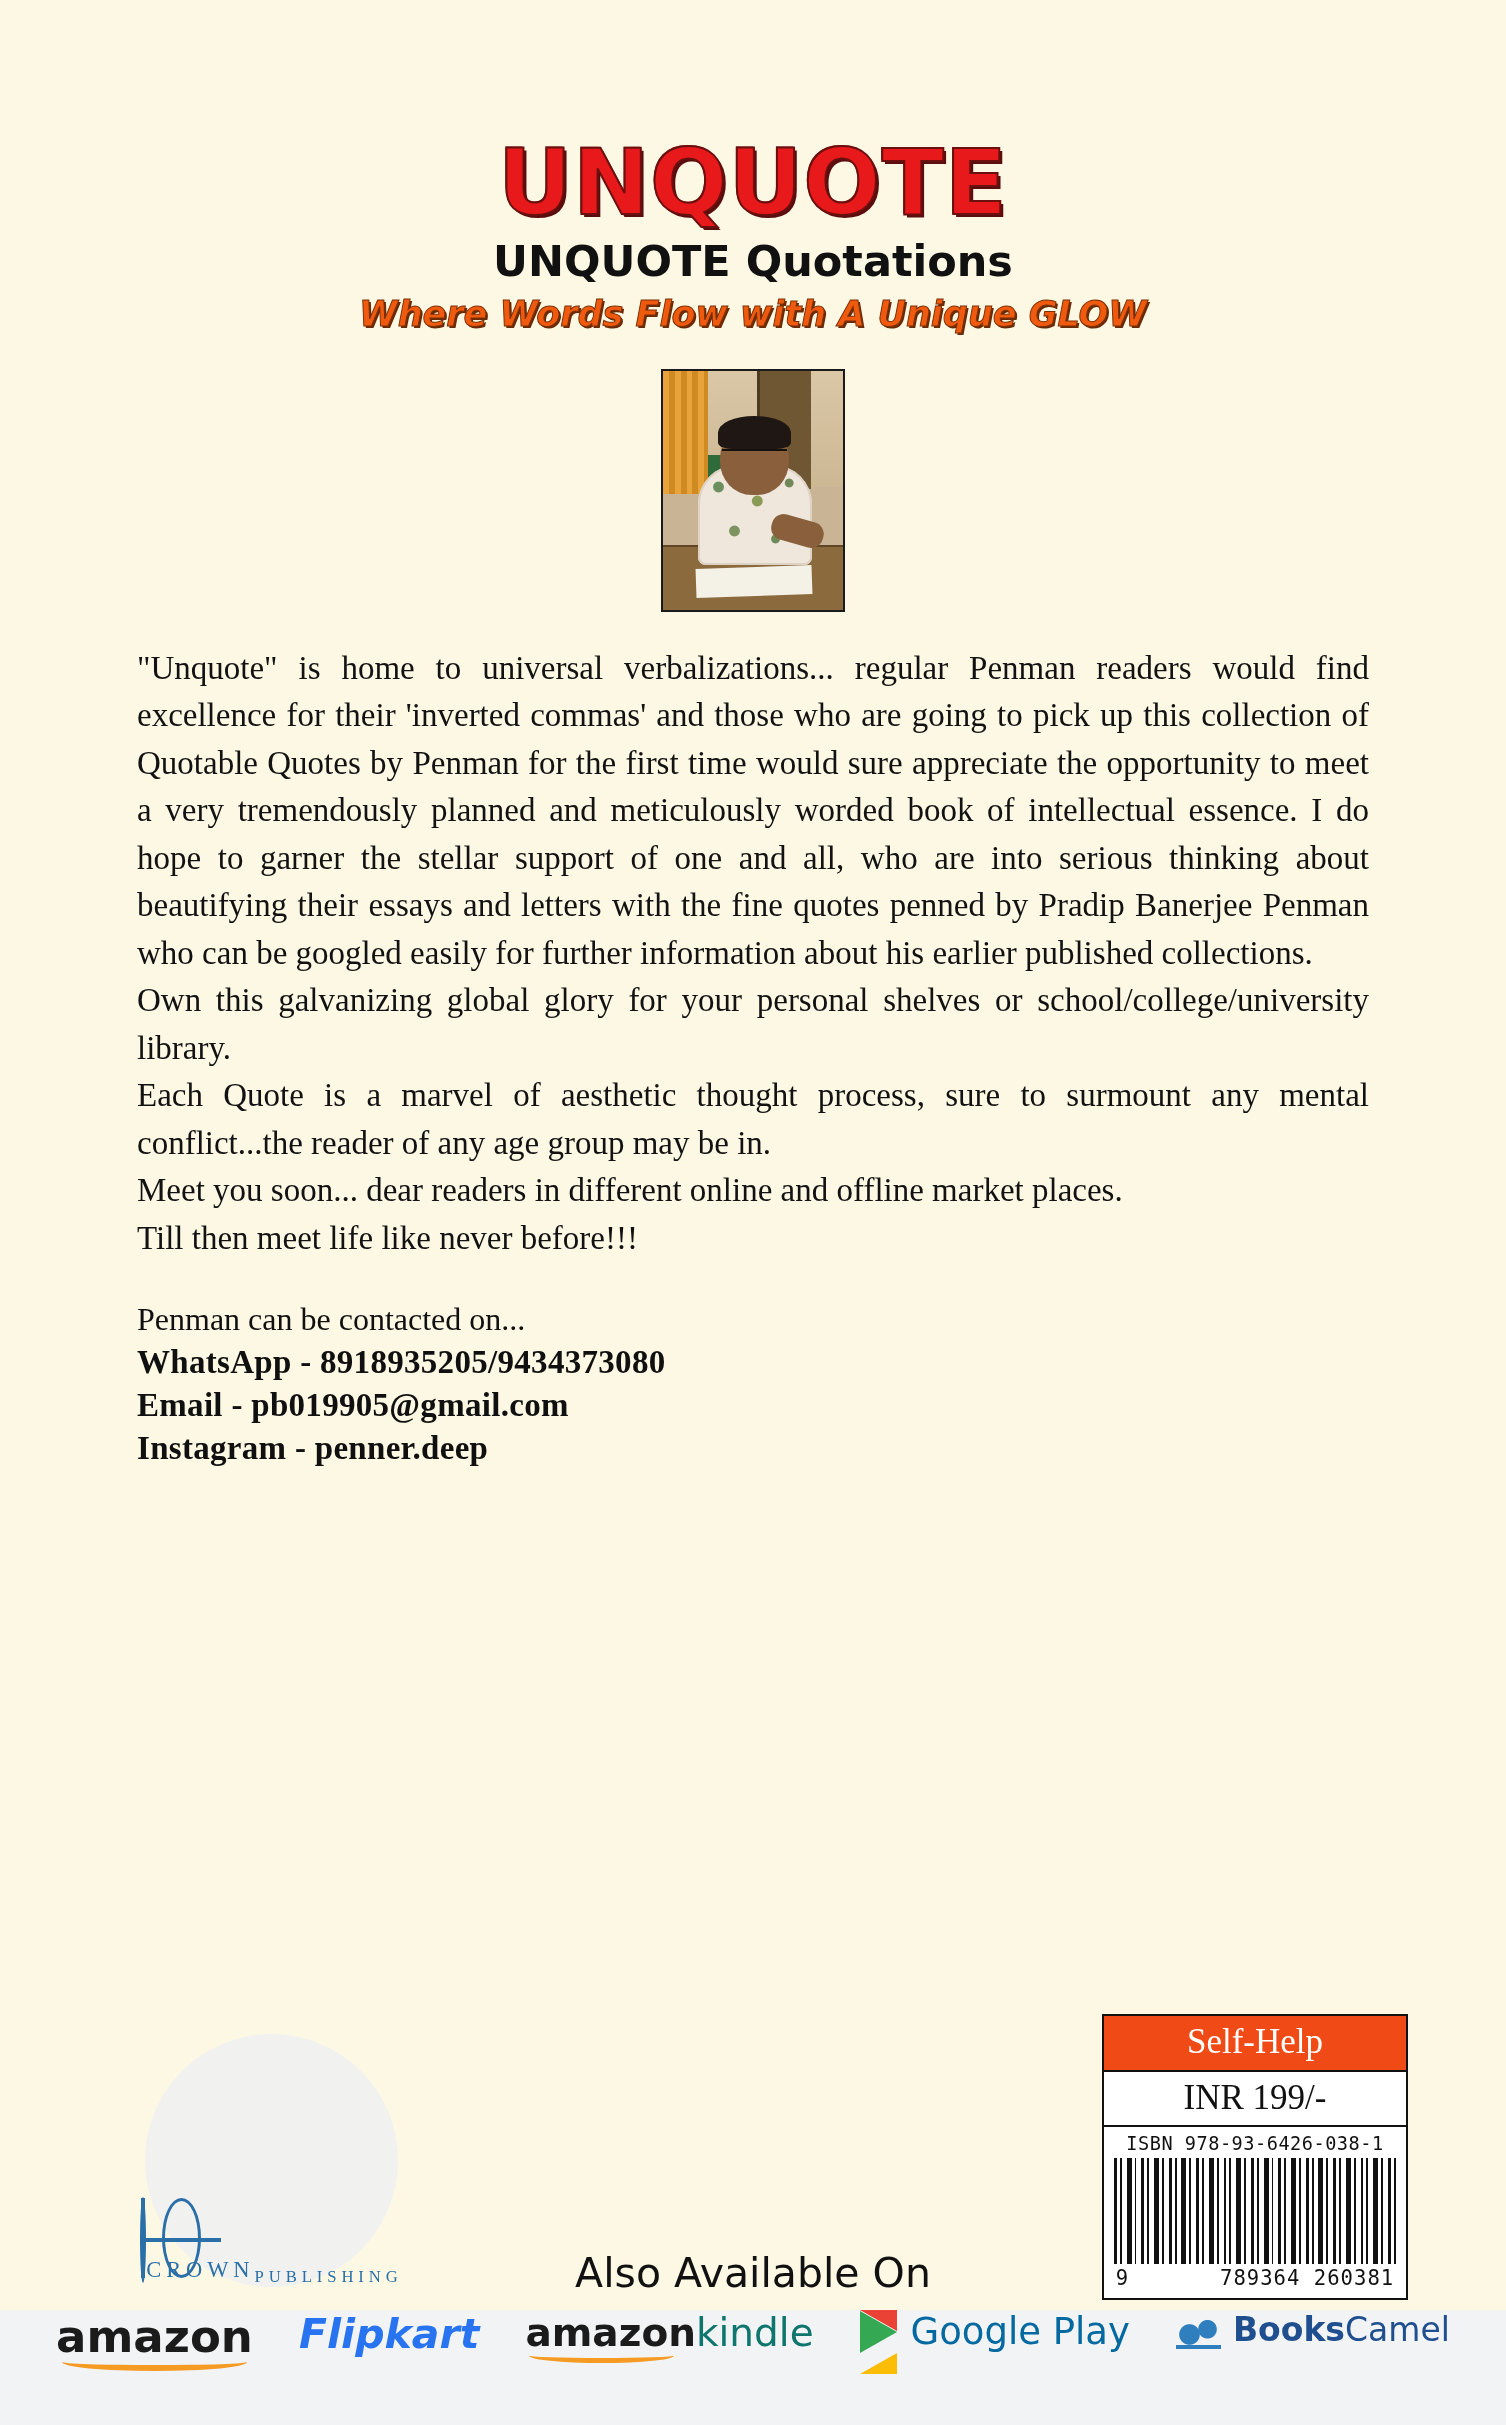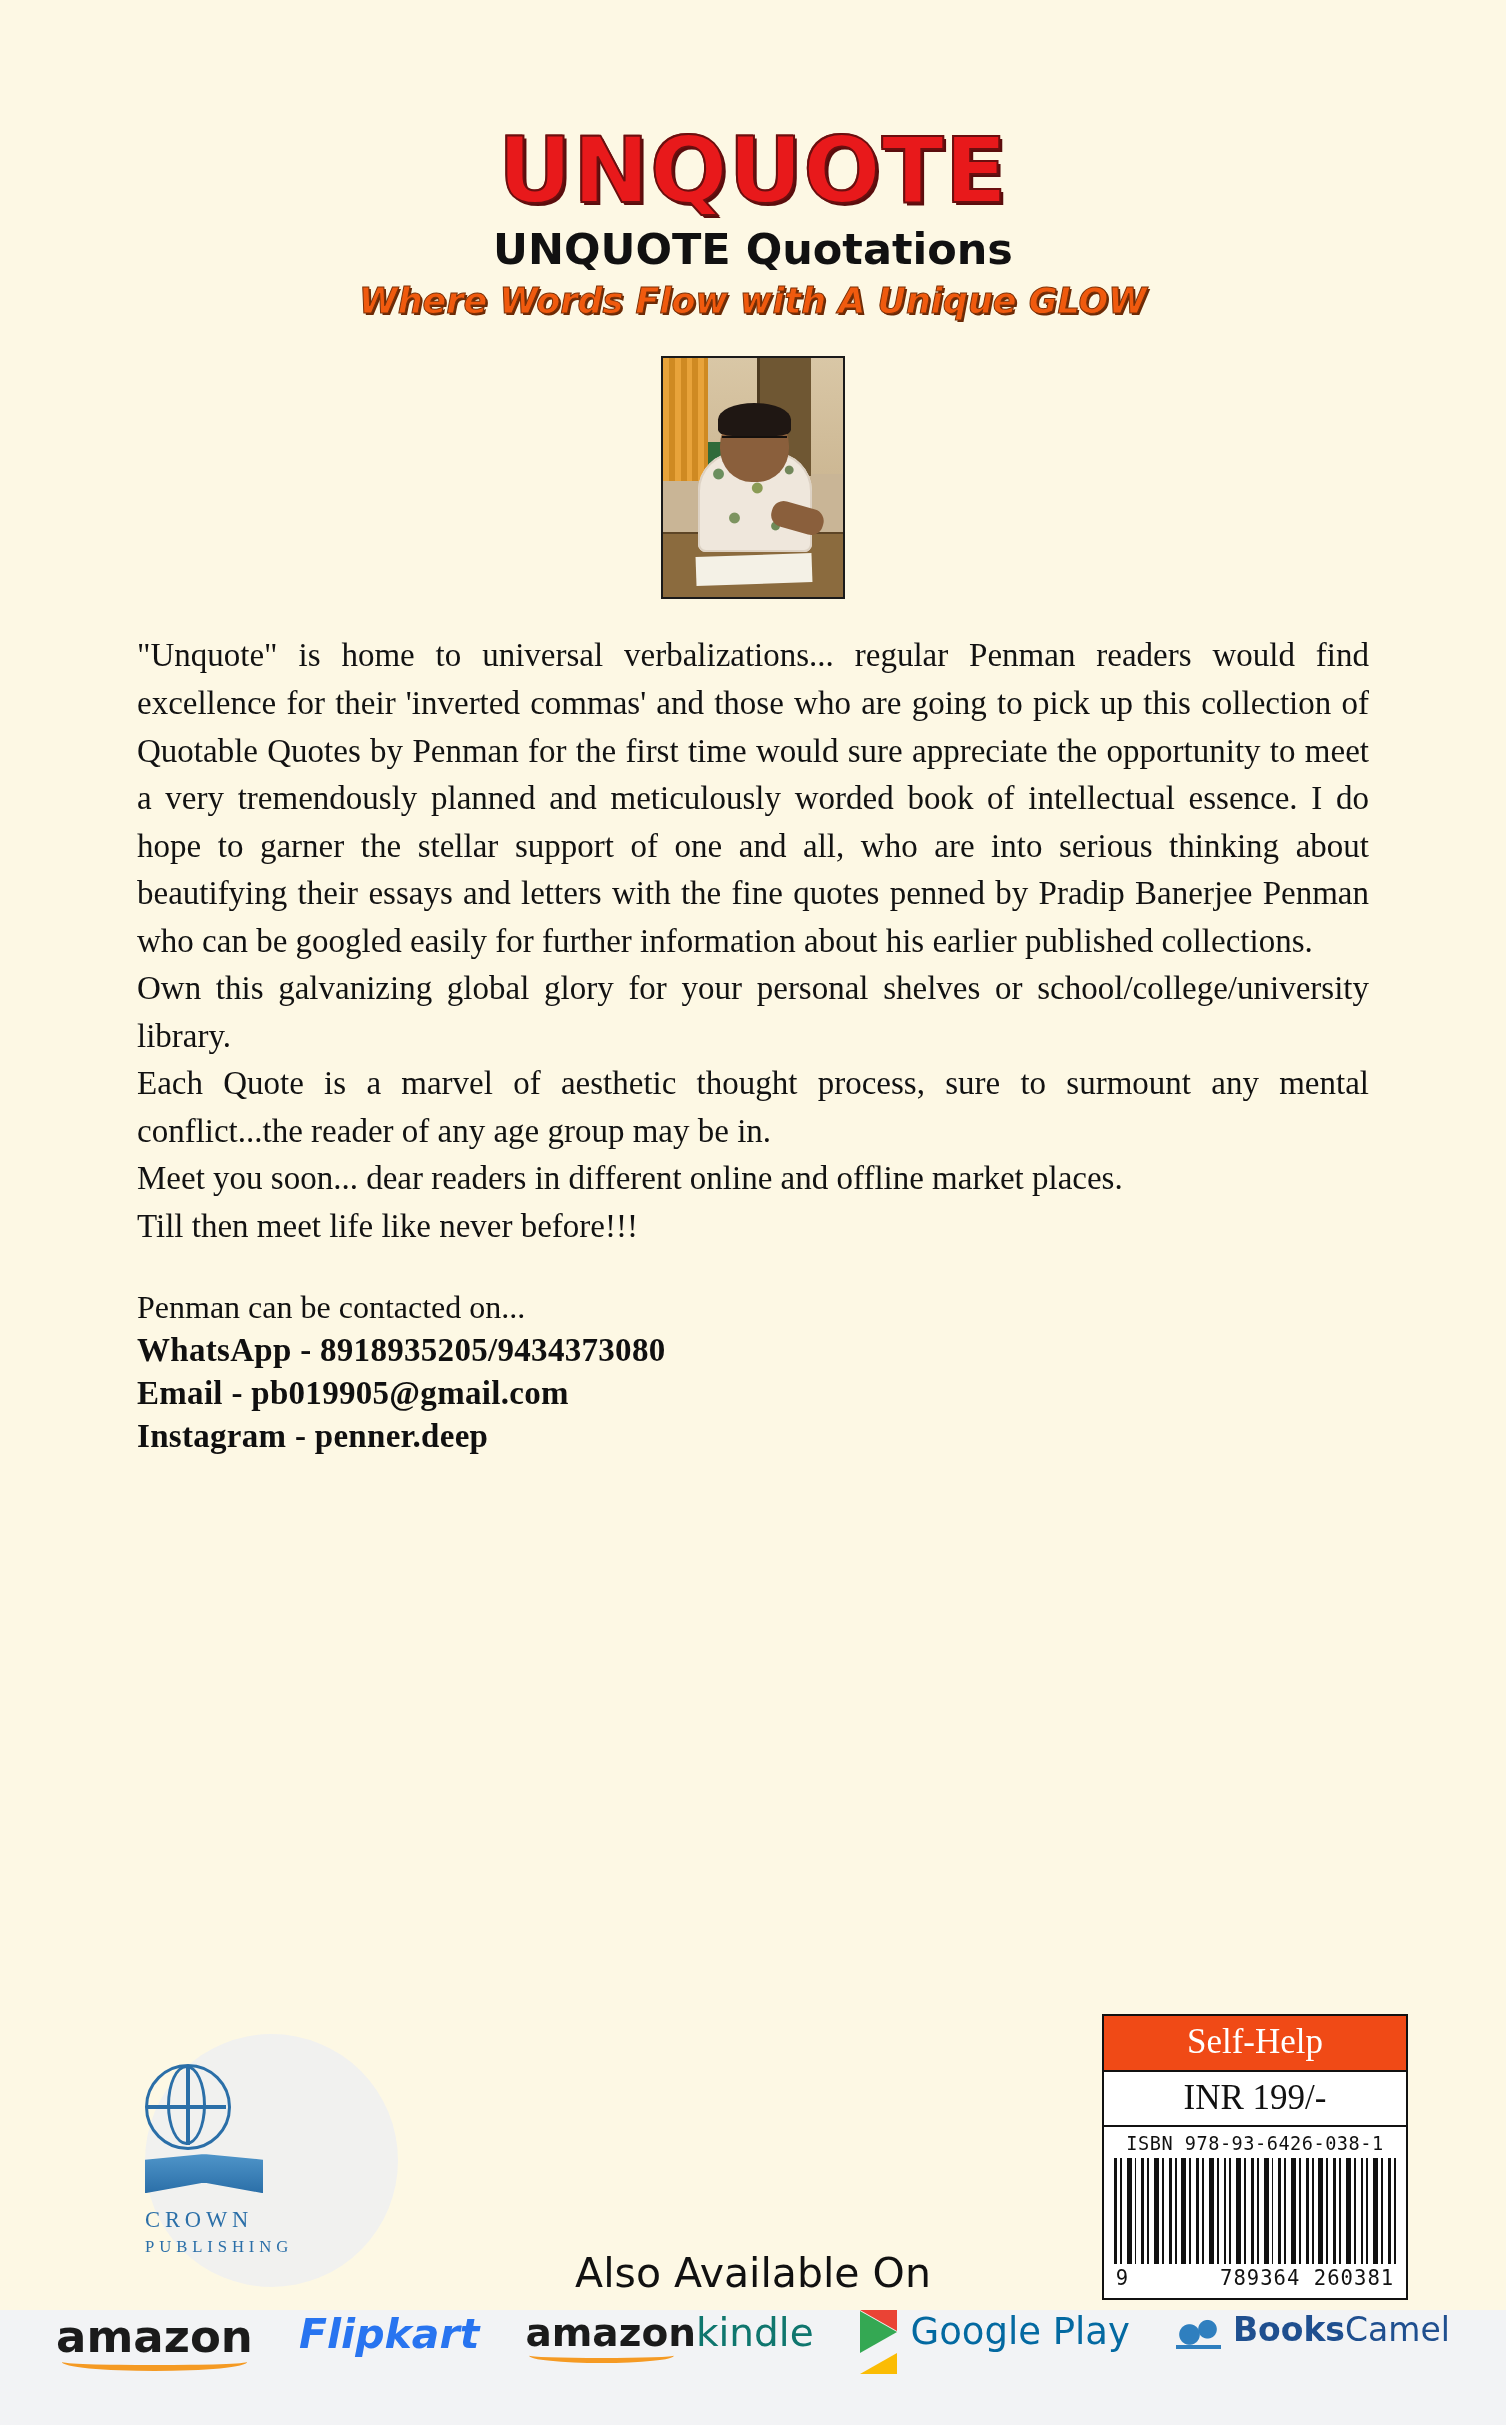--- a/index.html
+++ b/index.html
@@ -26,21 +26,21 @@
     text-align: center;
     padding-top: 125px;
   }
   .main-title {
     font-family: "DejaVu Sans", sans-serif;
     font-weight: bold;
     font-size: 91px;
     letter-spacing: 1px;
     color: #e8191b;
     line-height: 1;
-    margin: 0;
+    margin: 12px;
     text-shadow: 2.9px 2.9px 0 #5a0d0d, -1px -1px 0 #7a1010;
     -webkit-text-stroke: 2px #6b0f0f;
   }
   .sub-title {
     font-family: "DejaVu Sans", sans-serif;
     font-weight: bold;
     font-size: 43px;
     color: #111111;
     margin: 11.8px 0 0 0;
     line-height: 1;
@@ -162,22 +162,22 @@
   
   .crown-logo {
     position: absolute;
     left: 145px;
     bottom: 139px;
     width: 253px;
     height: 253px;
     border-radius: 50%;
     background: #f1f1ef;
     display: flex;
-    flex-direction: column;
-    align-items: flex-start;
+    flex-direction: row;
+    align-items: flex-end;
     justify-content: center;
   }
   .globe {
     width: 80px; height: 80px;
     border-radius: 50%;
     border: 3.9px solid #2b6fa8;
     position: relative;
     margin-bottom: 3.9px;
   }
   .globe:before {

